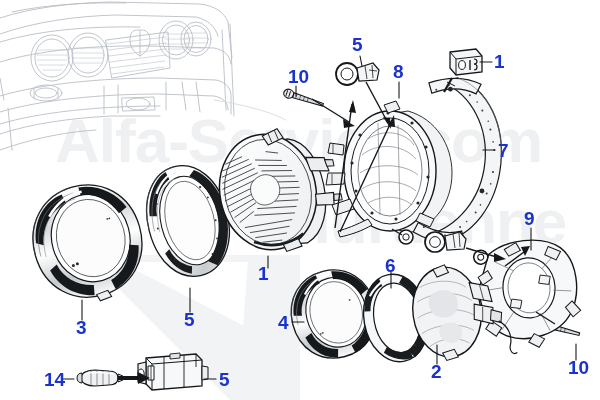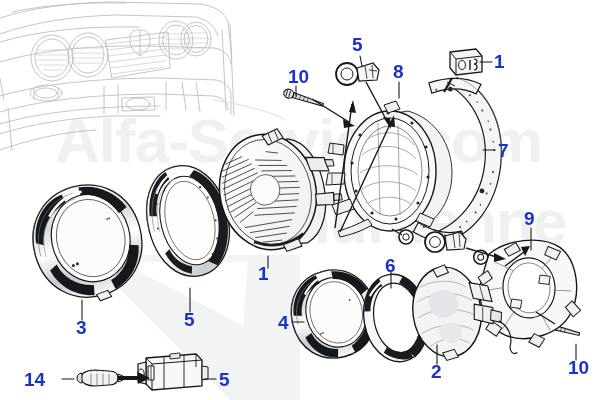--- a/index.html
+++ b/index.html
@@ -596,17 +596,17 @@
     <div class="callout" style="left:278px;top:313px;">4</div>
     <div class="callout" style="left:184px;top:310px;">5</div>
     <div class="callout" style="left:385px;top:256px;">6</div>
     <div class="callout" style="left:498px;top:141px;">7</div>
     <div class="callout" style="left:393px;top:62px;">8</div>
     <div class="callout" style="left:524px;top:209px;">9</div>
     <div class="callout" style="left:288px;top:67px;">10</div>
     <div class="callout" style="left:352px;top:35px;">5</div>
     <div class="callout" style="left:494px;top:52px;">1</div>
     <div class="callout" style="left:219px;top:370px;">5</div>
-    <div class="callout" style="left:24px;top:370px;">14</div>
+    <div class="callout" style="left:44px;top:370px;">14</div>
     <div class="callout" style="left:568px;top:358px;">10</div>
   </div>
 
 </div>
 
 </body></html>

